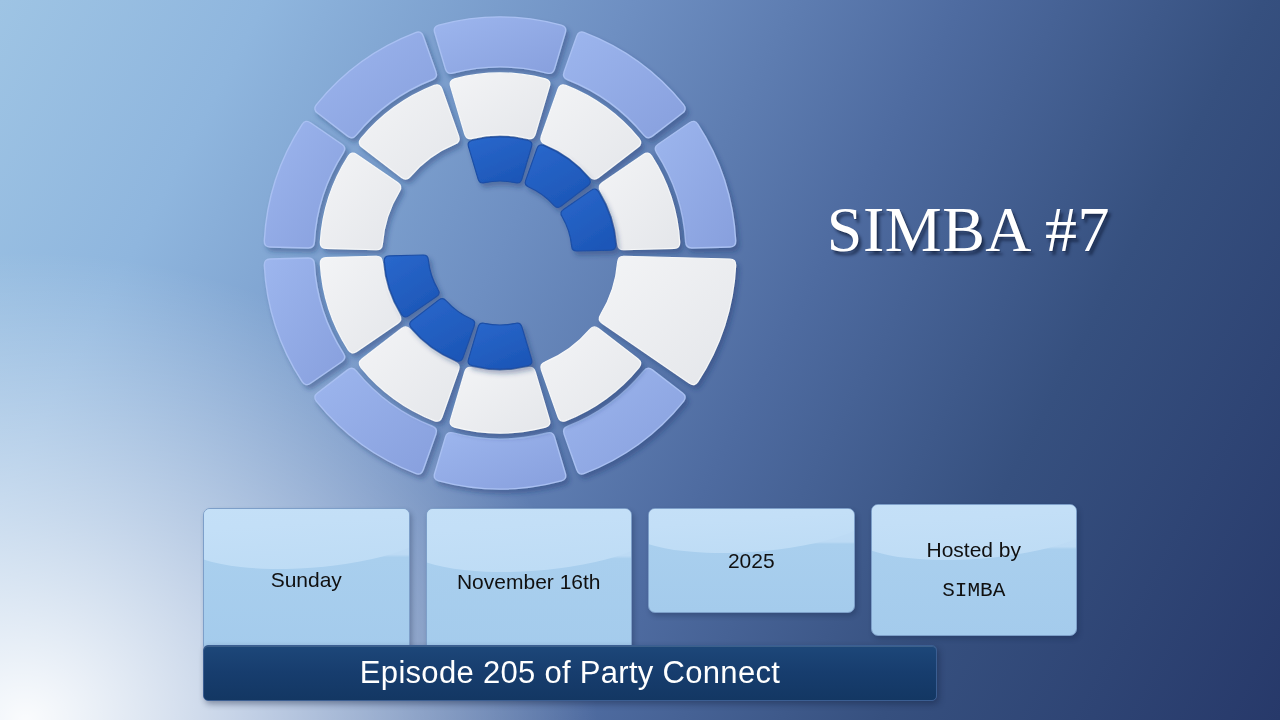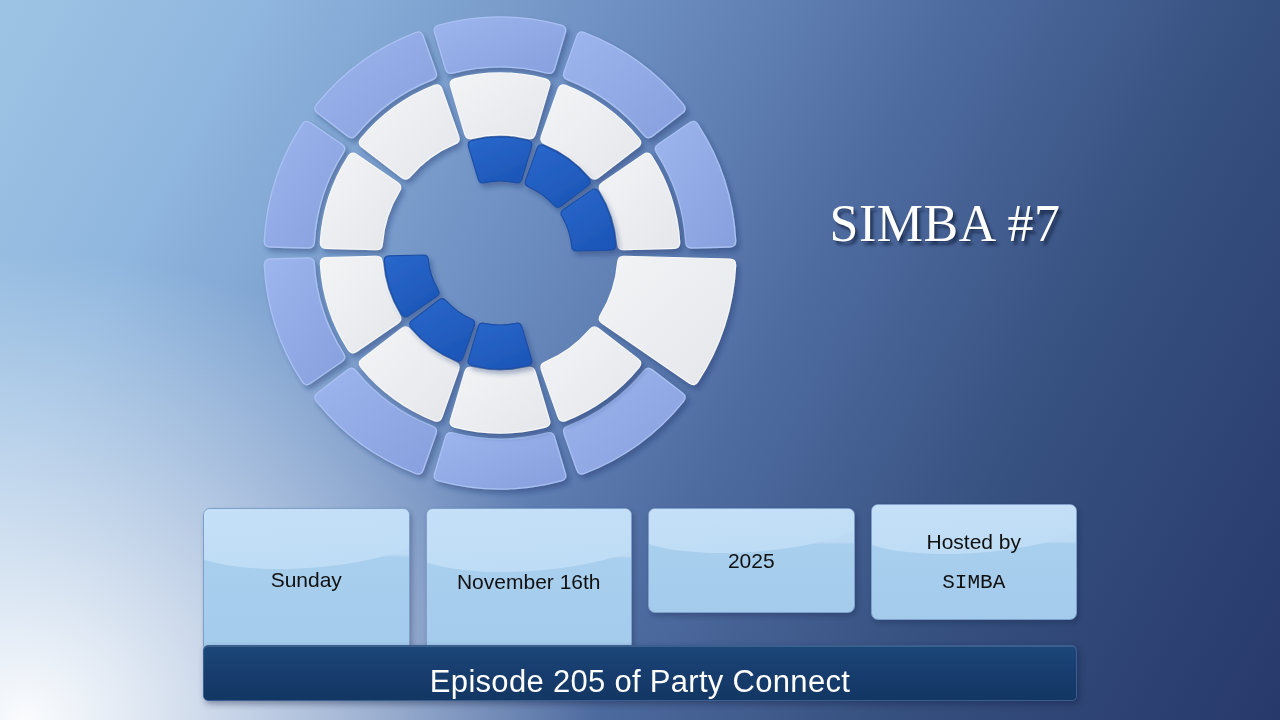--- a/index.html
+++ b/index.html
@@ -19,23 +19,23 @@
     left:240px; top:10px;
     width:520px; height:480px;
   }
   #wheel-graphic svg { display:block; width:100%; height:100%; overflow:visible; }
 
   
   #event-title {
     position:absolute;
     left:780px; top:198px;
     width:330px;
-    text-align:center;
+    text-align:right;
     font-family:"Liberation Serif", serif;
-    font-size:52px;
+    font-size:64px;
     line-height:1;
     color:#ffffff;
     letter-spacing:0.5px;
     white-space:nowrap;
     text-shadow: 3px 4px 3px rgba(10,20,45,0.55), 1px 1px 0 rgba(10,20,45,0.30);
   }
 
   
   #info-boxes {
     position:absolute;
@@ -70,35 +70,35 @@
     border-radius:0 0 60% 60% / 0 0 42px 42px;
     background: linear-gradient(180deg,#c8e2f8 0%, #c3dff7 70%, #bedcf5 100%);
     transform: rotate(-4.2deg);
     pointer-events:none;
   }
   .info-box .info-text { position:relative; z-index:2; }
 
   #info-box-0 { width:209px; height:144px; }
   #info-box-1 { width:209px; height:148px; }
   #info-box-2 { width:209px; height:105px; }
-  #info-box-3 { width:209px; height:116px; margin-top:-4px; }
+  #info-box-3 { width:209px; height:132px; margin-top:-4px; }
   #info-box-3 .info-text + .info-text { margin-top:17px;font-family:Liberation Mono, monospace; }
 
   
   #episode-bar {
     position:absolute;
     left:203px; top:645px;
-    width:874px; height:56px;
+    width:734px; height:56px;
     border-radius:5px;
     border:1px solid #3b5e92;
     background: linear-gradient(180deg,#1d4779 0%, #173d6e 45%, #143califs 46%, #123662 100%);
     background: linear-gradient(180deg,#1d4779 0%, #173d6e 48%, #133763 100%);
     box-shadow: 2px 3px 6px rgba(15,28,58,0.40), inset 0 1px 0 rgba(255,255,255,0.14);
     display:flex;
-    align-items:flex-end;
+    align-items:center;
     justify-content:center;
     color:#ffffff;
     font-size:31px;
     letter-spacing:0.3px;
     white-space:nowrap;
   }
 </style>
 </head>
 <body>
 

